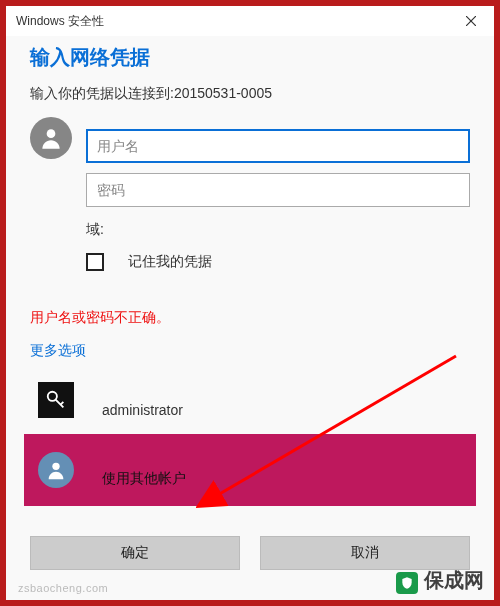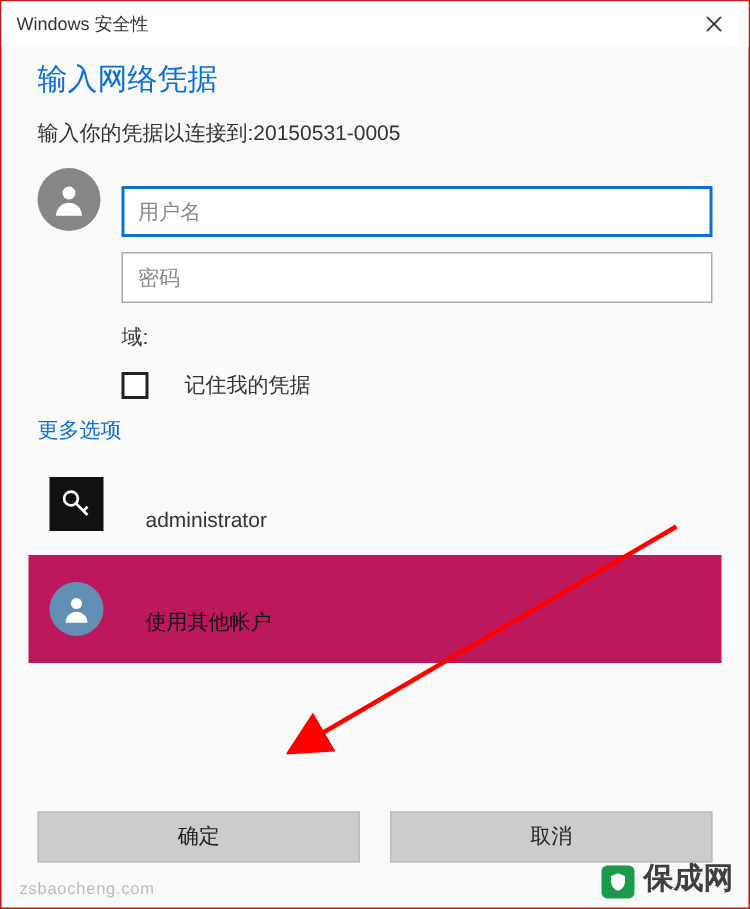--- a/index.html
+++ b/index.html
@@ -1,21 +1,21 @@
 <!DOCTYPE html>
 <html><head>
 <meta charset="utf-8">
 <style>
   * { box-sizing: border-box; margin: 0; padding: 0; }
   html, body { width: 500px; height: 606px; font-family: "Microsoft YaHei", "Segoe UI", sans-serif; background: #fff; }
   .window {
     position: relative;
     width: 500px;
     height: 606px;
-    border: 1px solid #b91c1c;
+    border: 6px solid #b91c1c;
     background: #f9f9f9;
   }
   .titlebar {
     display: flex;
     justify-content: space-between;
     align-items: center;
     height: 30px;
     padding: 0 8px 0 10px;
     font-size: 12px;
     color: #333;
@@ -25,21 +25,21 @@
     width: 30px; height: 30px;
     display: flex; align-items: center; justify-content: center;
     font-size: 14px; color: #333; cursor: pointer;
   }
   .content {
     padding: 8px 24px 0 24px;
   }
   .dlg-title {
     font-size: 20px;
     color: #0a6fd6;
-    font-weight: 400;
+    font-weight: 700;
     margin-bottom: 14px;
   }
   .instruction {
     font-size: 14px;
     color: #333;
     margin-bottom: 14px;
   }
   .cred-row {
     display: flex;
     align-items: flex-start;
@@ -199,20 +199,21 @@
         <input class="textbox focused" type="text" placeholder="用户名" style="">
         <input class="textbox" type="password" placeholder="密码" style="">
         <div class="domain-label">域:</div>
         <label class="remember">
           <span class="chk"></span>
           <span>记住我的凭据</span>
         </label>
       </div>
     </div>
 
+    <div class="error">用户名或密码不正确。</div>
 
     <div class="more-opts">更多选项</div>
 
     <div class="account-item">
       <div class="sq">
         <svg viewBox="0 0 24 24">
             <circle cx="8" cy="8" r="5" fill="none" stroke="#fff" stroke-width="2"></circle>
             <line x1="11" y1="11" x2="20" y2="20" stroke="#fff" stroke-width="2"></line>
             <line x1="17" y1="17" x2="20" y2="14" stroke="#fff" stroke-width="2"></line>
           </svg>

